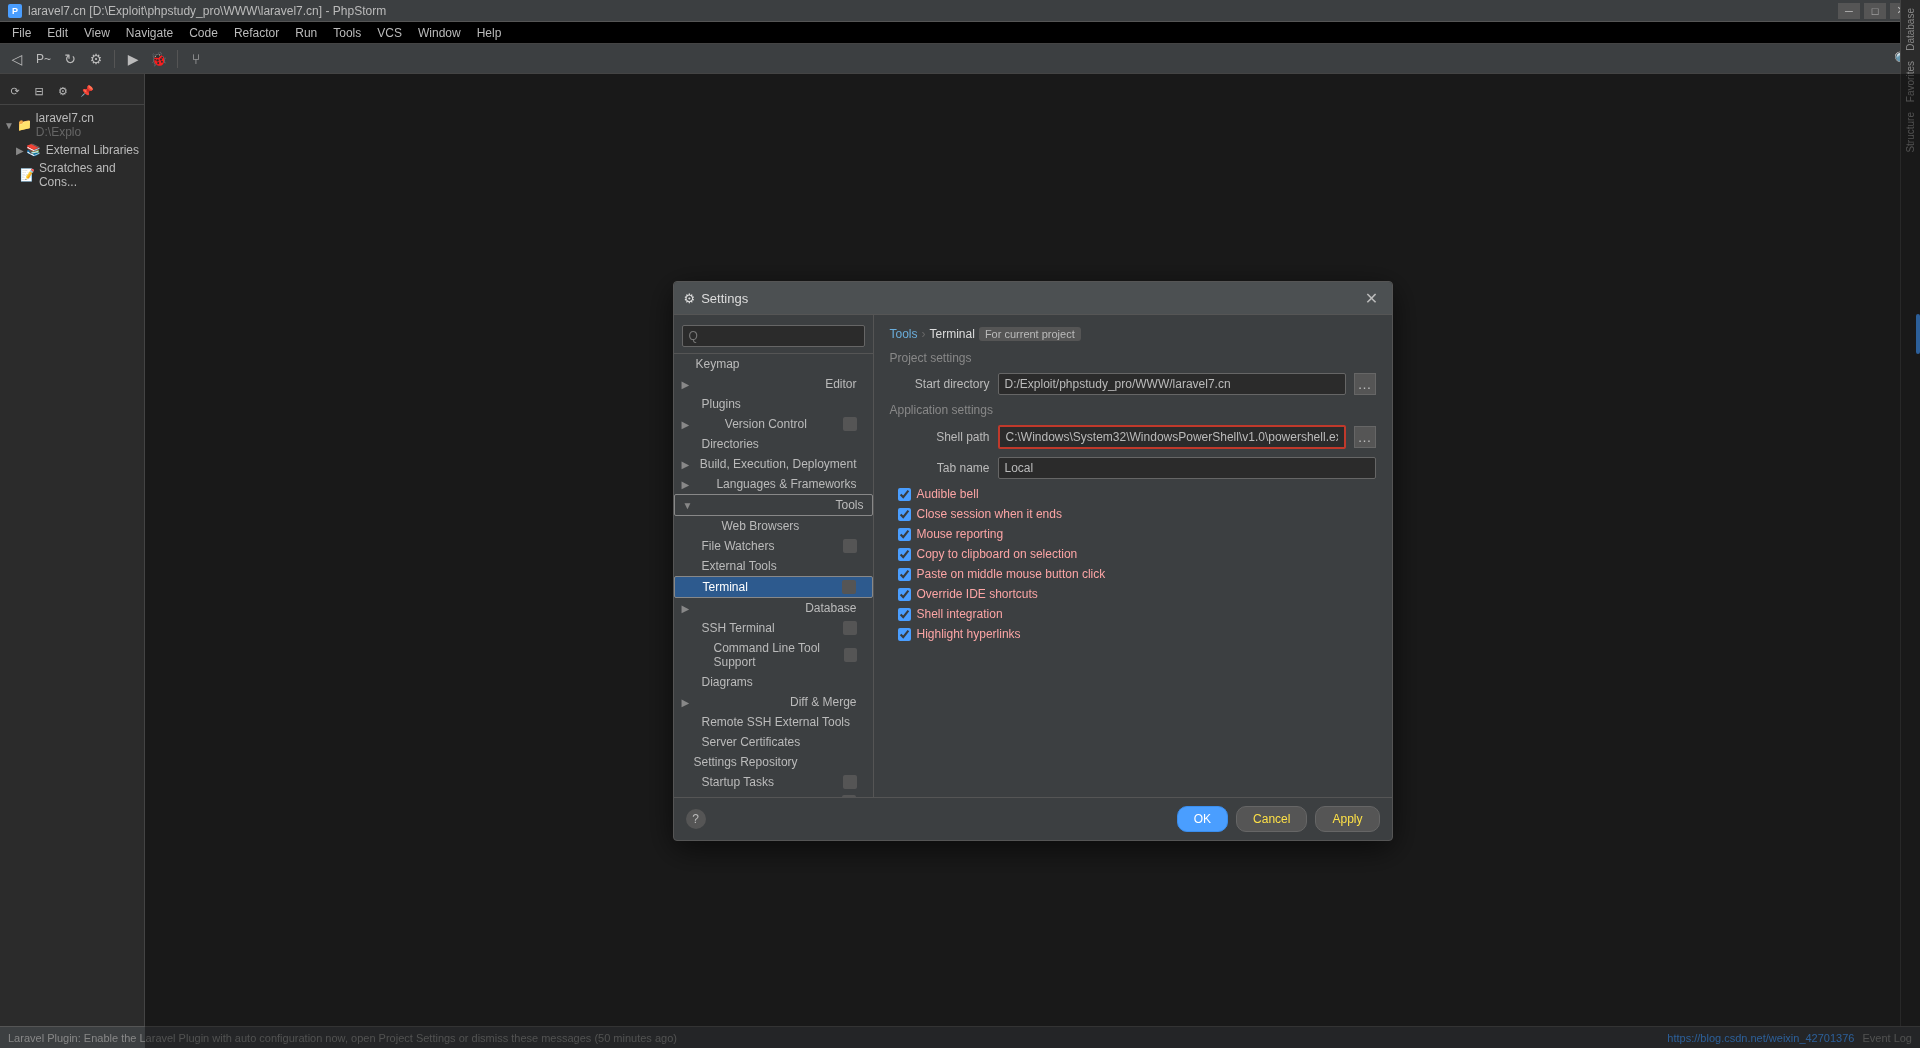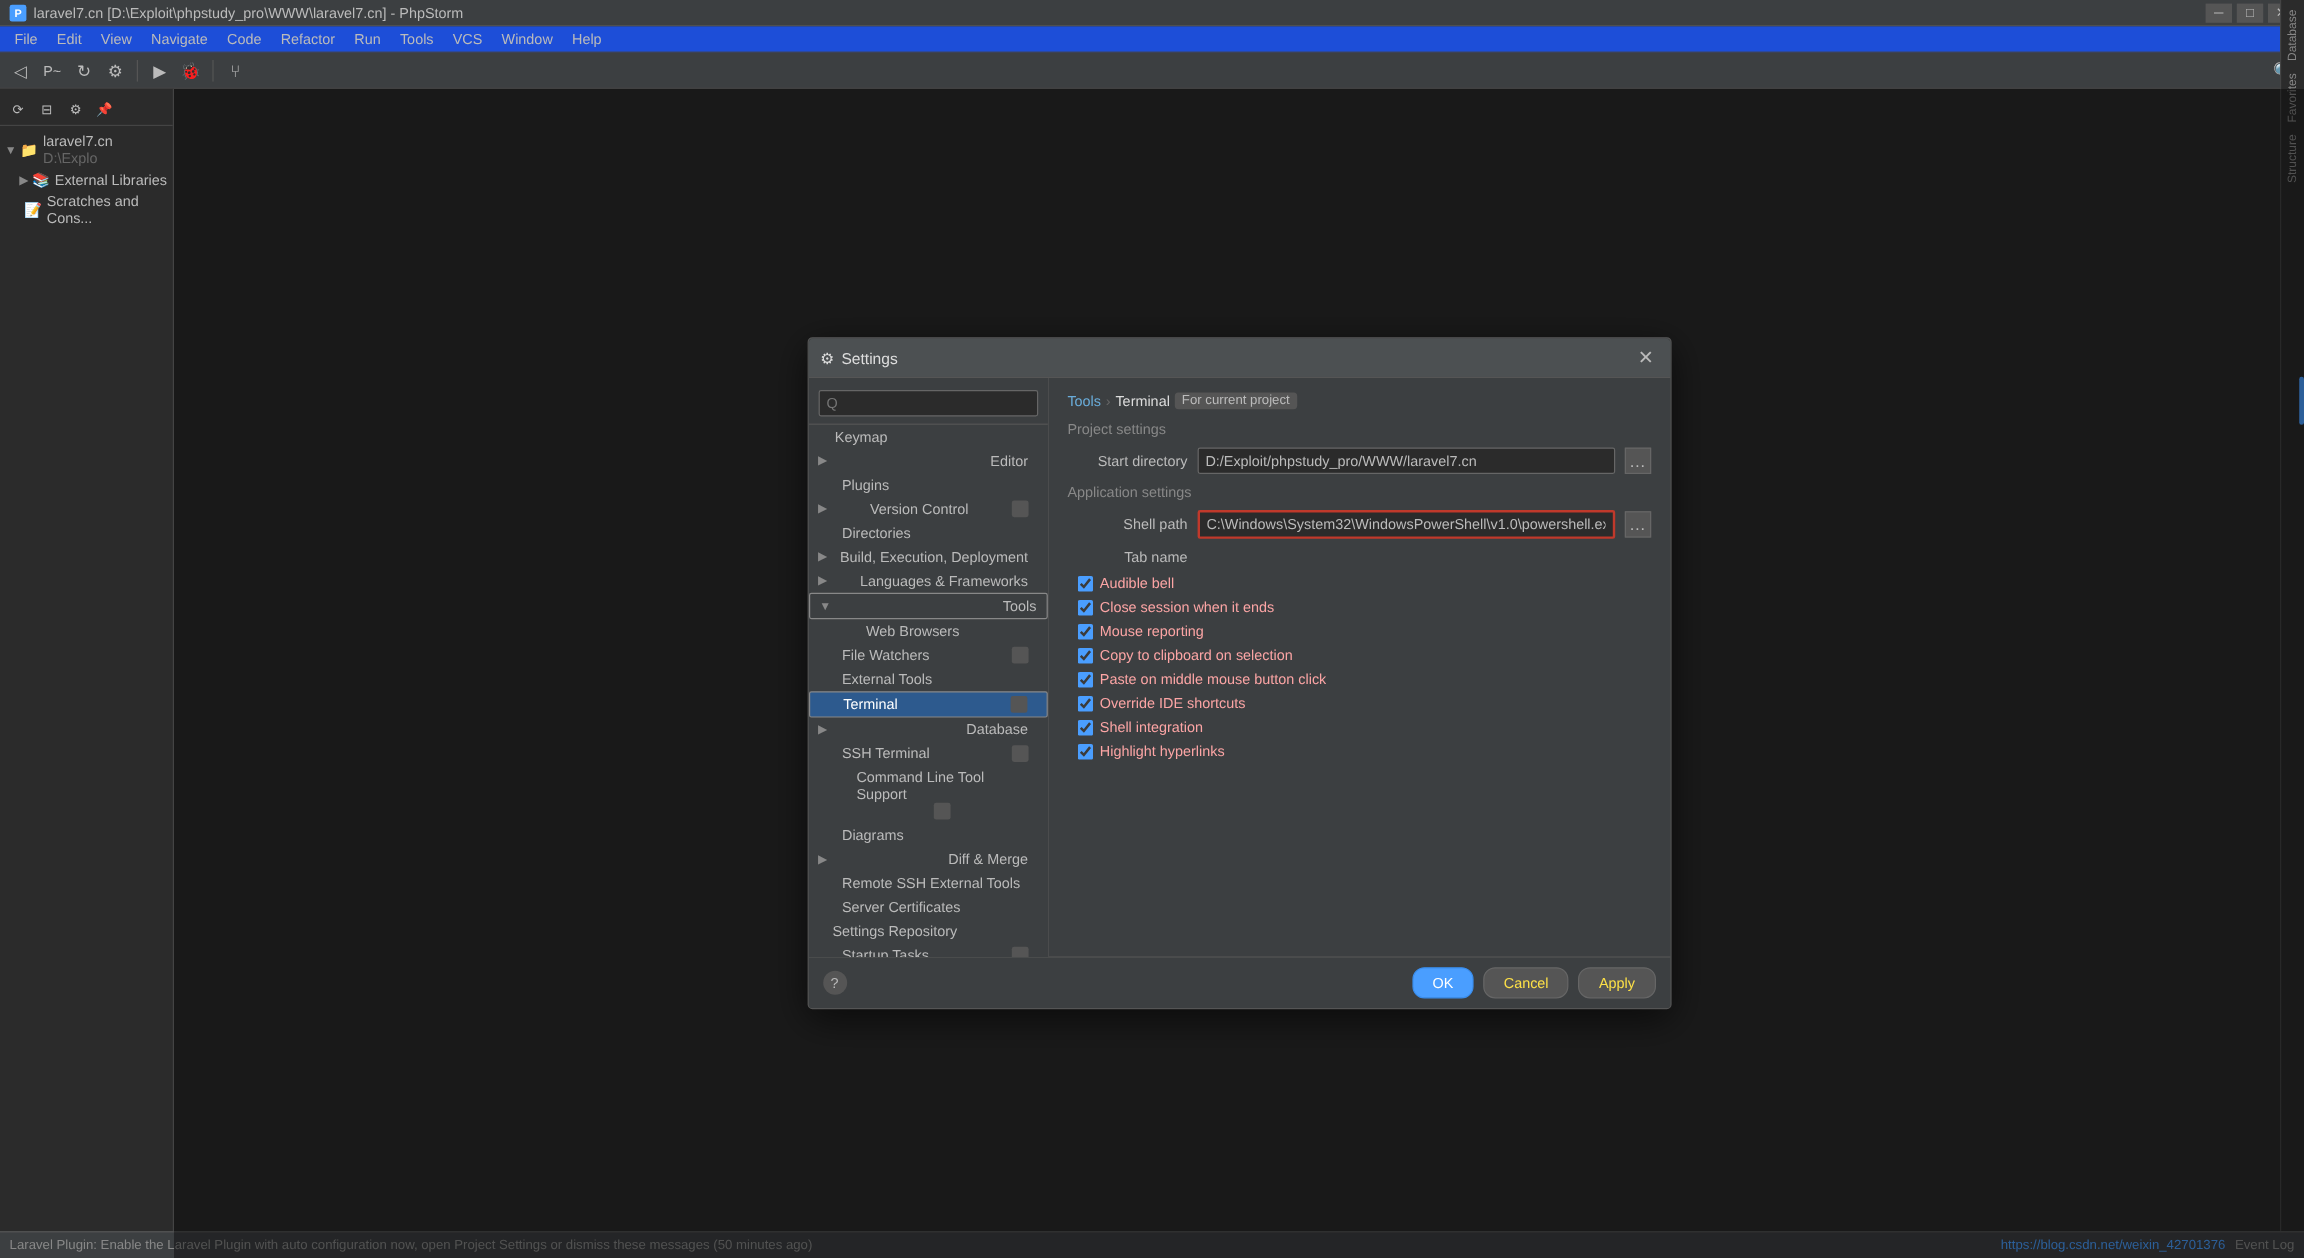--- a/index.html
+++ b/index.html
@@ -39,21 +39,21 @@
     .title-bar-controls { display: flex; gap: 4px; }
     .title-btn {
       width: 22px; height: 16px;
       background: #555;
       border: none; color: #bbb; cursor: pointer;
       font-size: 11px; display: flex; align-items: center; justify-content: center;
     }
 
     
     .menu-bar {
-      background: #1d4ed8;
+      background: #000000;
       height: 22px;
       display: flex;
       align-items: center;
       padding: 0 4px;
       border-bottom: 1px solid #444;
     }
     .menu-item {
       padding: 2px 8px;
       color: #bbbbbb;
       font-size: 12px;
@@ -540,21 +540,21 @@
               <span class="nav-badge"></span>
             </div>
             <div class="nav-item parent">
               <span class="nav-arrow">▶</span>
               <span>Database</span>
             </div>
             <div class="nav-item child" style="padding-left:28px;">
               <span>SSH Terminal</span>
               <span class="nav-badge"></span>
             </div>
-            <div class="nav-item child" style="padding-left:40px;flex-direction:column;">
+            <div class="nav-item child" style="padding-left:40px;">
               <span>Command Line Tool Support</span>
               <span class="nav-badge"></span>
             </div>
             <div class="nav-item child" style="padding-left:28px;">
               <span>Diagrams</span>
             </div>
             <div class="nav-item parent">
               <span class="nav-arrow">▶</span>
               <span>Diff &amp; Merge</span>
             </div>
@@ -599,20 +599,21 @@
             <div class="section-label">Application settings</div>
 
             <div class="form-row">
               <span class="form-label">Shell path</span>
               <input class="form-input highlighted" type="text" value="C:\Windows\System32\WindowsPowerShell\v1.0\powershell.exe" style="">
               <button class="form-btn-small">…</button>
             </div>
 
             <div class="form-row">
               <span class="form-label">Tab name</span>
+              <input class="form-input" type="text" value="Local" style="">
             </div>
 
             <div class="checkbox-row">
               <input type="checkbox" checked="" style="">
               <span class="checkbox-label">Audible bell</span>
             </div>
             <div class="checkbox-row">
               <input type="checkbox" checked="" style="">
               <span class="checkbox-label">Close session when it ends</span>
             </div>

